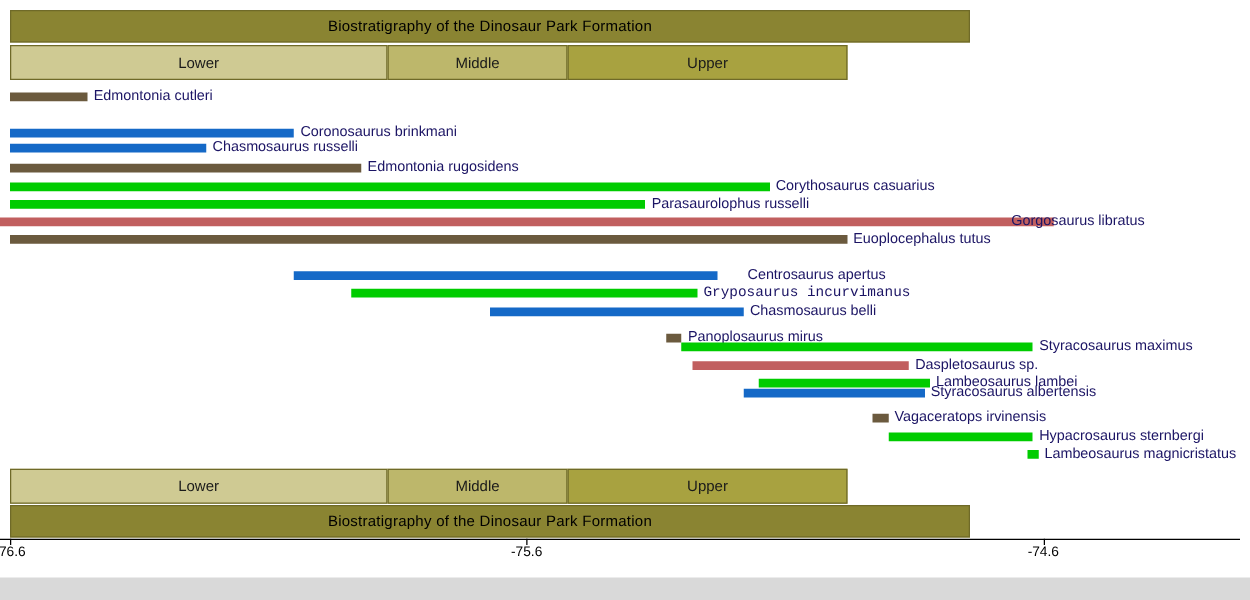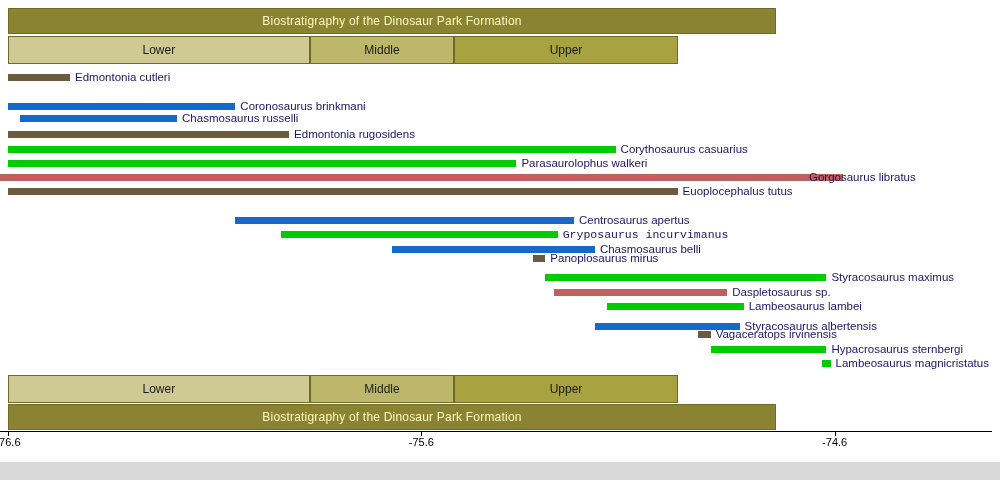--- a/index.html
+++ b/index.html
@@ -21,21 +21,21 @@
 
   
   .title-bar {
     position: absolute;
     left: 8px;
     width: 768px;
     height: 26px;
     background: #8a8432;
     border: 1px solid #6f6a28;
     box-sizing: border-box;
-    color: #fef9c3;
+    color: #000000;
     font-size: 12px;
     display: flex;
     align-items: center;
     justify-content: center;
     letter-spacing: 0.2px;
     text-align: center;
   }
   #title-top { top: 8px; }
   #title-bottom { top: 404px; }
 
@@ -156,73 +156,73 @@
 
   <div id="plot">
       <div class="taxon-row" style="top: 4px;">
         <div class="range-bar" title="Scolosaurus cutleri" style="left: 0px; width: 62px; background: rgb(107, 90, 62);"></div>
         <div class="taxon-label" style="left: 67px;">Edmontonia cutleri</div>
       </div>
       <div class="taxon-row" style="top: 32.6px;">
         <div class="range-bar" title="Coronosaurus brinkmani" style="left: 0px; width: 227.333px; background: rgb(21, 105, 199);"></div>
         <div class="taxon-label" style="left: 232.333px;">Coronosaurus brinkmani</div>
       </div>
-      <div class="taxon-row" style="top: 45px; margin-left: 12px;">
+      <div class="taxon-row" style="top: 45px;">
         <div class="range-bar" title="Chasmosaurus russelli" style="left: 0px; width: 157.067px; background: rgb(21, 105, 199);"></div>
         <div class="taxon-label" style="left: 162.067px;">Chasmosaurus russelli</div>
       </div>
       <div class="taxon-row" style="top: 61.2px;">
         <div class="range-bar" title="Edmontonia rugosidens" style="left: 0px; width: 281.067px; background: rgb(107, 90, 62);"></div>
         <div class="taxon-label" style="left: 286.067px;">Edmontonia rugosidens</div>
       </div>
       <div class="taxon-row" style="top: 75.5px;">
         <div class="range-bar" title="Corythosaurus casuarius" style="left: 0px; width: 607.6px; background: rgb(0, 204, 0);"></div>
         <div class="taxon-label" style="left: 612.6px;">Corythosaurus casuarius</div>
       </div>
       <div class="taxon-row" style="top: 89.8px;">
         <div class="range-bar" title="Parasaurolophus walkeri" style="left: 0px; width: 508.4px; background: rgb(0, 204, 0);"></div>
-        <div class="taxon-label" style="left: 513.4px;">Parasaurolophus walkeri</div>
+        <div class="taxon-label" style="left: 513.4px;">Parasaurolophus russelli</div>
       </div>
       <div class="taxon-row" style="top: 104.1px;">
         <div class="range-bar" title="Gorgosaurus libratus" style="left: -8.26667px; width: 843.2px; background: rgb(193, 95, 95);"></div>
         <div class="taxon-label" style="left: 801px;">Gorgosaurus libratus</div>
       </div>
       <div class="taxon-row" style="top: 118.4px;">
         <div class="range-bar" title="Euoplocephalus tutus" style="left: 0px; width: 669.6px; background: rgb(107, 90, 62);"></div>
         <div class="taxon-label" style="left: 674.6px;">Euoplocephalus tutus</div>
       </div>
       <div class="taxon-row" style="top: 147px;">
         <div class="range-bar" title="Centrosaurus apertus" style="left: 227.333px; width: 338.933px; background: rgb(21, 105, 199);"></div>
-        <div class="taxon-label" style="left: 571px;">Centrosaurus apertus</div>
+        <div class="taxon-label" style="left: 590px;">Centrosaurus apertus</div>
       </div>
       <div class="taxon-row" style="top: 161.3px;">
         <div class="range-bar" title="Gryposaurus incurvimanus" style="left: 272.8px; width: 276.933px; background: rgb(0, 204, 0);"></div>
         <div class="taxon-label" style="left: 554.733px; font-family: Liberation Mono, monospace;">Gryposaurus incurvimanus</div>
       </div>
       <div class="taxon-row" style="top: 175.6px;">
         <div class="range-bar" title="Chasmosaurus belli" style="left: 384.4px; width: 202.533px; background: rgb(21, 105, 199);"></div>
         <div class="taxon-label" style="left: 591.933px;">Chasmosaurus belli</div>
       </div>
-      <div class="taxon-row" style="top: 185px;">
+      <div class="taxon-row" style="top: 197px;">
         <div class="range-bar" title="Panoplosaurus mirus" style="left: 524.933px; width: 12.4px; background: rgb(107, 90, 62);"></div>
         <div class="taxon-label" style="left: 542.333px;">Panoplosaurus mirus</div>
       </div>
       <div class="taxon-row" style="top: 204.2px;">
         <div class="range-bar" title="Prosaurolophus maximus" style="left: 537.333px; width: 281.067px; background: rgb(0, 204, 0);"></div>
         <div class="taxon-label" style="left: 823.4px;">Styracosaurus maximus</div>
       </div>
       <div class="taxon-row" style="top: 218.5px;">
         <div class="range-bar" title="Daspletosaurus sp." style="left: 545.6px; width: 173.6px; background: rgb(193, 95, 95);"></div>
         <div class="taxon-label" style="left: 724.2px;">Daspletosaurus sp.</div>
       </div>
       <div class="taxon-row" style="top: 232.8px;">
         <div class="range-bar" title="Lambeosaurus lambei" style="left: 599.333px; width: 136.4px; background: rgb(0, 204, 0);"></div>
         <div class="taxon-label" style="left: 740.733px;">Lambeosaurus lambei</div>
       </div>
-      <div class="taxon-row" style="top: 253px;">
+      <div class="taxon-row" style="top: 241px;">
         <div class="range-bar" title="Styracosaurus albertensis" style="left: 586.933px; width: 144.667px; background: rgb(21, 105, 199);"></div>
         <div class="taxon-label" style="left: 736.6px;">Styracosaurus albertensis</div>
       </div>
       <div class="taxon-row" style="top: 261.4px;">
         <div class="range-bar" title="Vagaceratops irvinensis" style="left: 690.267px; width: 12.4px; background: rgb(107, 90, 62);"></div>
         <div class="taxon-label" style="left: 707.667px;">Vagaceratops irvinensis</div>
       </div>
       <div class="taxon-row" style="top: 275.7px;">
         <div class="range-bar" title="Hypacrosaurus sternbergi" style="left: 702.667px; width: 115.733px; background: rgb(0, 204, 0);"></div>
         <div class="taxon-label" style="left: 823.4px;">Hypacrosaurus sternbergi</div>

